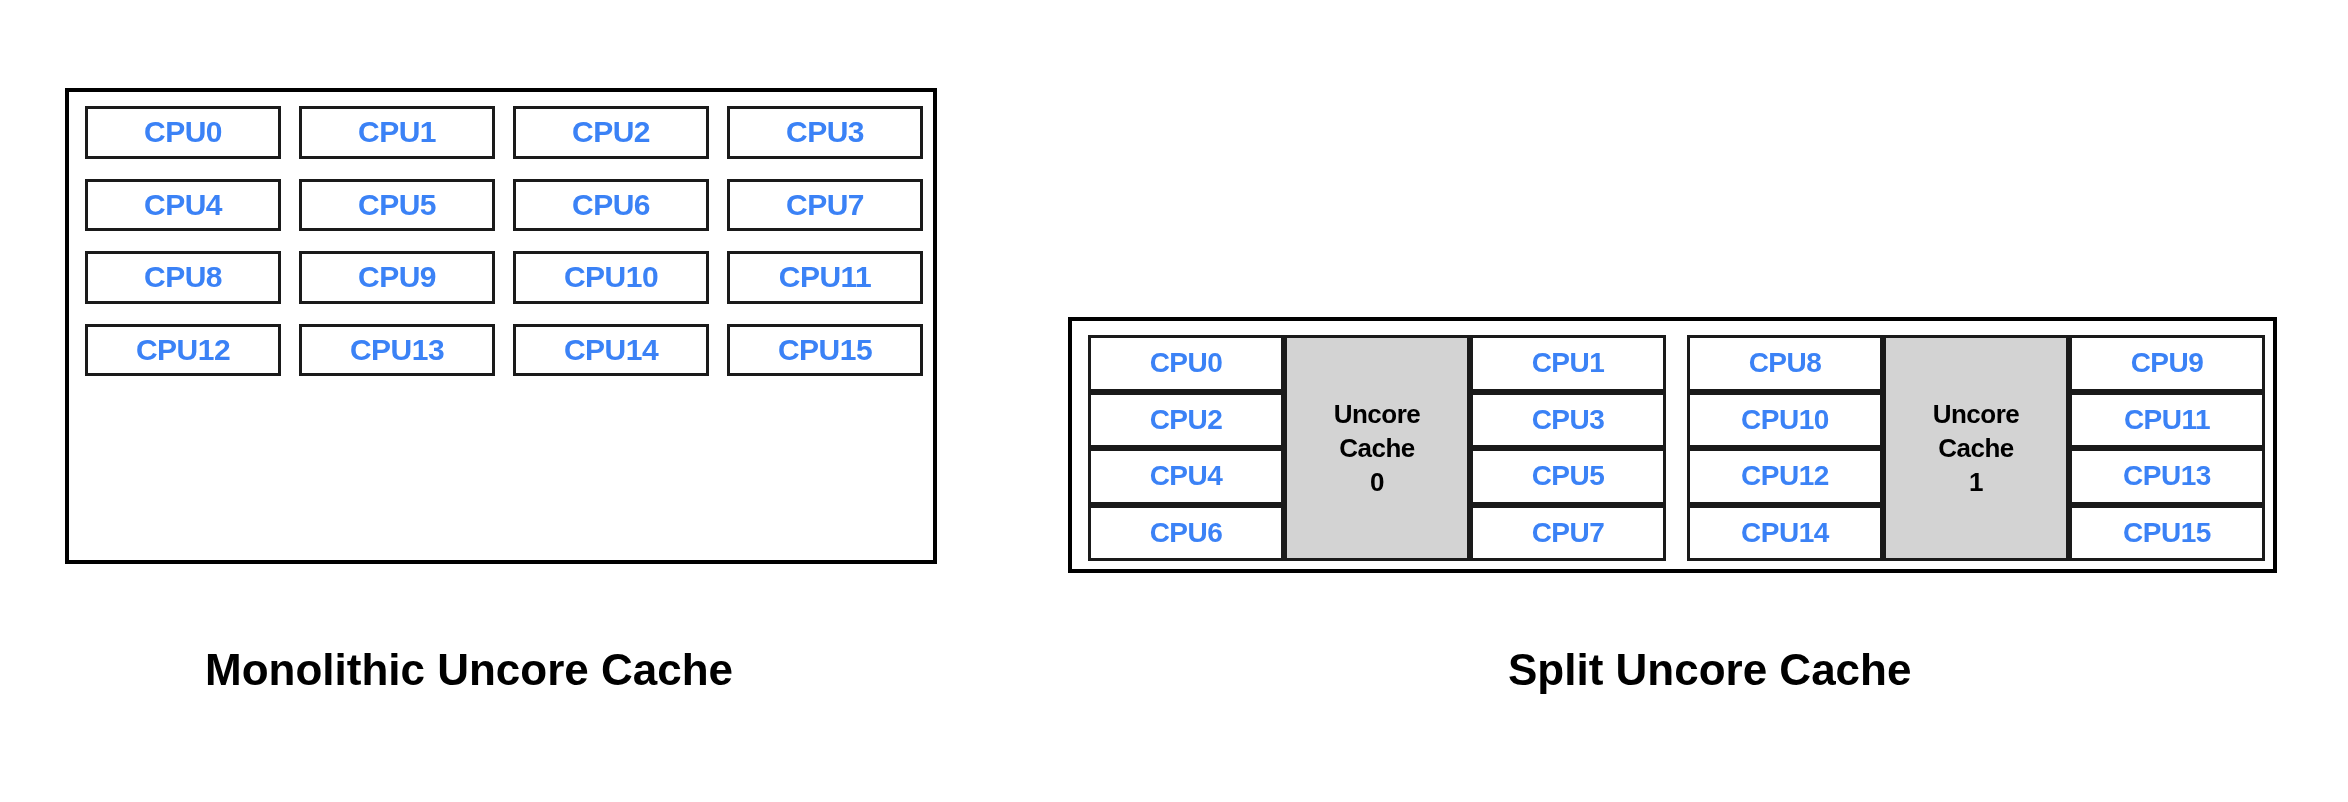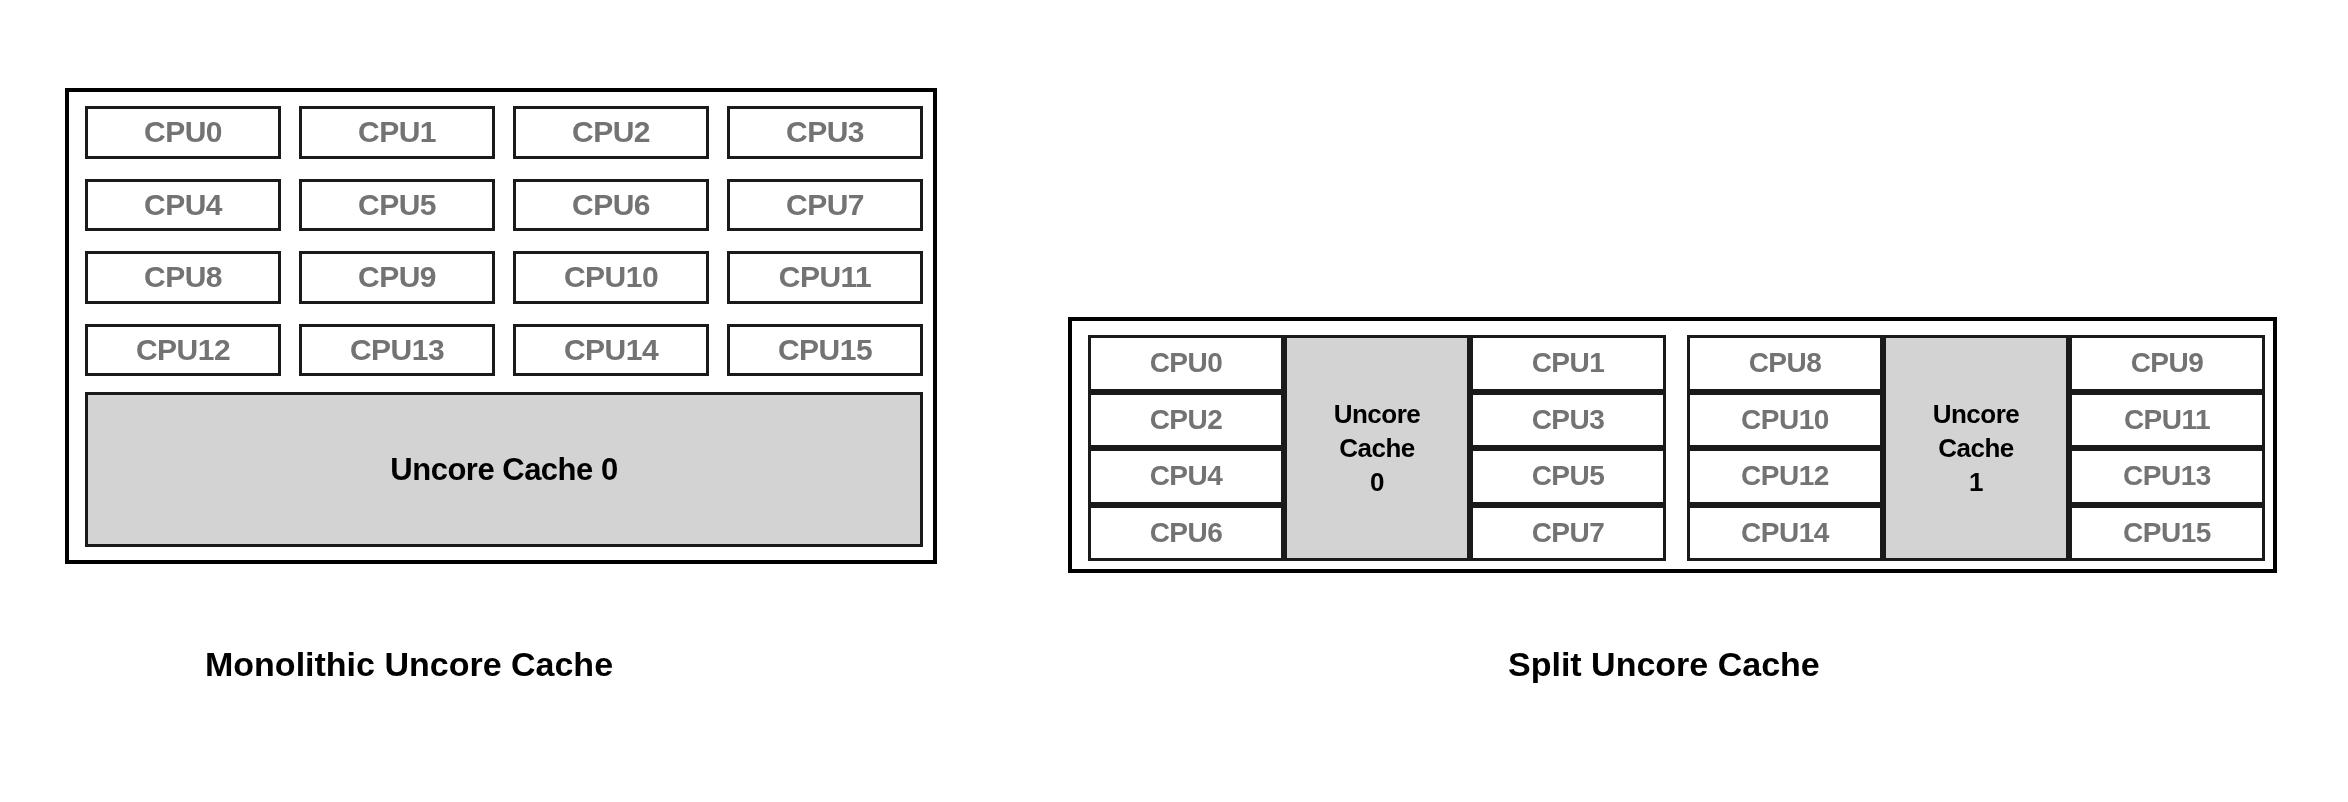--- a/index.html
+++ b/index.html
@@ -22,21 +22,21 @@
     border: 4px solid #000000;
     box-sizing: border-box;
   }
   .cpu-cell {
     background: #ffffff;
     border: 3px solid #1a1a1a;
     box-sizing: border-box;
     display: flex;
     align-items: center;
     justify-content: center;
-    color: #737373;
+    color: #3b82f6;
     font-weight: bold;
     letter-spacing: -0.5px;
   }
   .cache-cell {
     background: #d3d3d3;
     border: 3px solid #1a1a1a;
     box-sizing: border-box;
     display: flex;
     align-items: center;
     justify-content: center;
@@ -110,21 +110,21 @@
     line-height: 1.32;
     padding: 0 2px;
   }
   .split-cache span { display: block; }
 
   
   .caption {
     position: absolute;
     color: #000000;
     font-weight: bold;
-    font-size: 34px;
+    font-size: 44px;
     white-space: nowrap;
   }
   #caption-monolithic { left: 205px;  top: 645px; }
   #caption-split      { left: 1468px; top: 645px; margin-left: 40px; }
 </style>
 </head>
 <body>
 
 <div class="outer-box" id="monolithic-diagram">
 
@@ -140,21 +140,20 @@
     <div class="cpu-cell">CPU8</div>
     <div class="cpu-cell">CPU9</div>
     <div class="cpu-cell">CPU10</div>
     <div class="cpu-cell">CPU11</div>
     <div class="cpu-cell">CPU12</div>
     <div class="cpu-cell">CPU13</div>
     <div class="cpu-cell">CPU14</div>
     <div class="cpu-cell">CPU15</div>
   </div>
 
-  <div class="cache-cell" id="monolithic-cache">Uncore Cache 0</div>
 </div>
 
 <div class="caption" id="caption-monolithic">Monolithic Uncore Cache</div>
 
 <div class="outer-box" id="split-diagram">
 
   <div class="split-group" id="split-group-0">
     <div class="split-col">
       <div class="cpu-cell">CPU0</div>
       <div class="cpu-cell">CPU2</div>

